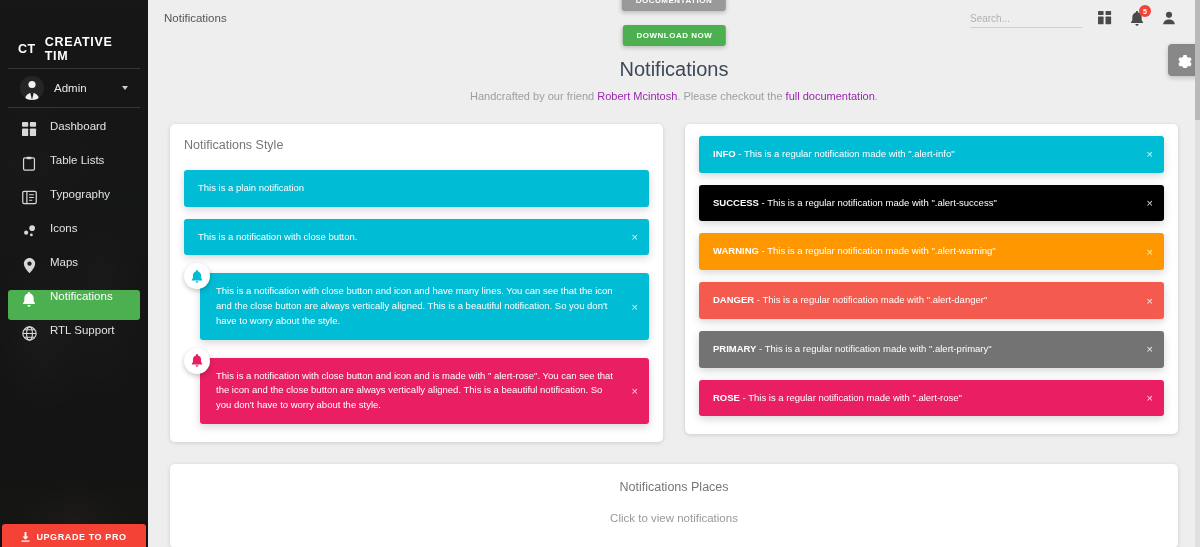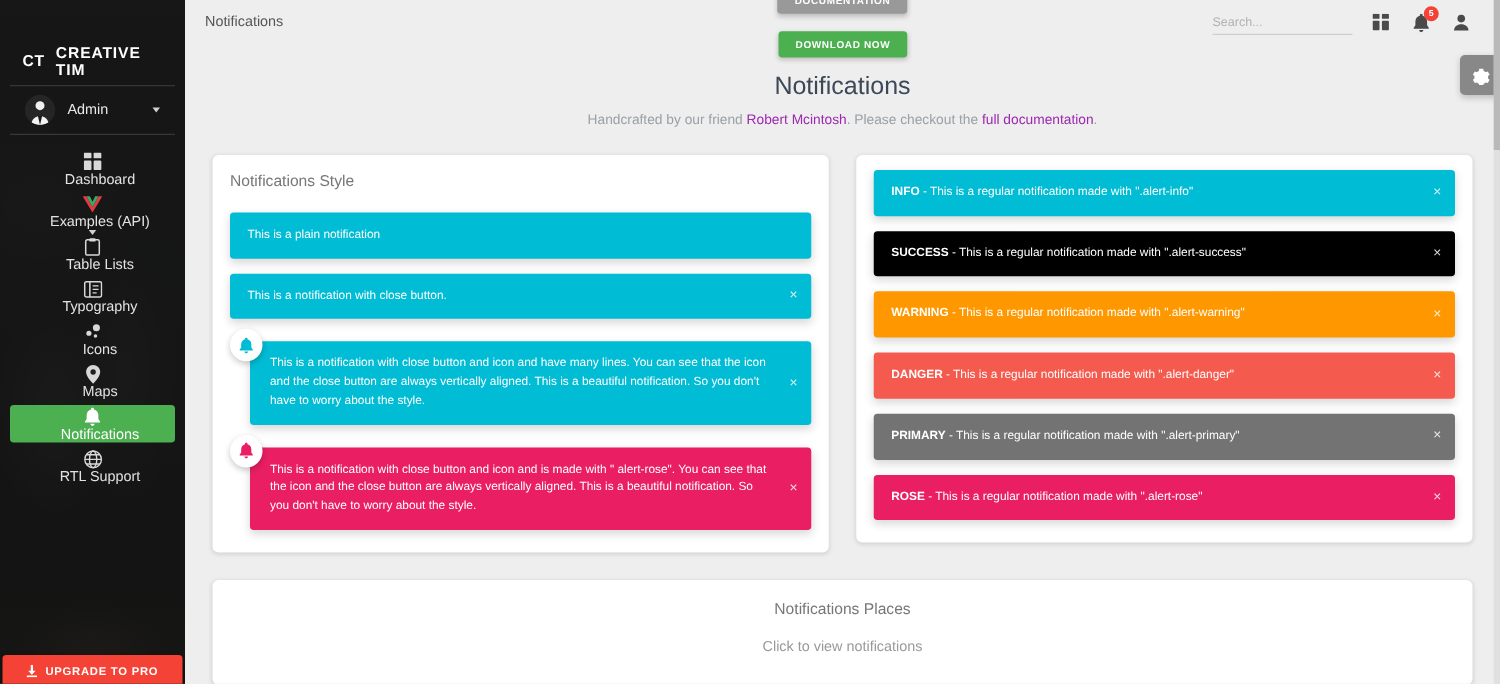--- a/index.html
+++ b/index.html
@@ -68,28 +68,27 @@
   }
   .caret {
     width: 0; height: 0;
     border-left: 3.5px solid transparent;
     border-right: 3.5px solid transparent;
     border-top: 4px solid #d0d0d0;
   }
 
   .nav { padding-top: 8px; }
   .nav-item {
-    display: flex; align-items: center;
+    display: flex; align-items: flex-start;
     height: 30px;
     margin: 4px 8px;
     padding: 0 12px;
     border-radius: 3px;
     cursor: pointer;
     position: relative;
-    flex-direction: column;
   }
   .nav-item.active { background: #4caf50; }
   .nav-icon {
     width: 18px; height: 18px; flex: none;
     display: flex; align-items: center; justify-content: center;
     color: #d8d8d8;
   }
   .nav-item.active .nav-icon { color: #fff; }
   .nav-icon svg { display: block; }
   .nav-label {
@@ -330,30 +329,20 @@
           <svg width="15" height="15" viewBox="0 0 16 16" fill="currentColor">
             <rect x="0" y="0" width="6.6" height="5" rx="1"></rect>
             <rect x="8.4" y="0" width="6.6" height="5" rx="1"></rect>
             <rect x="0" y="6.8" width="6.6" height="8.2" rx="1"></rect>
             <rect x="8.4" y="6.8" width="6.6" height="8.2" rx="1"></rect>
           </svg>
         </span>
         <span class="nav-label">Dashboard</span>
       </div>
 
-      <div class="nav-item">
-        <span class="nav-icon">
-          <svg width="16" height="14" viewBox="0 0 18 16">
-            <path d="M0 1.2h3.6L9 11.2 14.4 1.2H18L9 16z" fill="#e23b3b"></path>
-            <path d="M3.6 1.2h3L9 6.1l2.4-4.9h3L9 11.2z" fill="#3aa76d"></path>
-          </svg>
-        </span>
-        <span class="nav-label">Examples (API)</span>
-        <span class="nav-caret"></span>
-      </div>
 
       <div class="nav-item">
         <span class="nav-icon">
           <svg width="14" height="15" viewBox="0 0 14 16" fill="none" stroke="currentColor" stroke-width="1.3">
             <rect x="1.2" y="2" width="11.6" height="13" rx="1.4"></rect>
             <rect x="4.3" y="0.7" width="5.4" height="2.8" rx="1" fill="currentColor" stroke="none"></rect>
           </svg>
         </span>
         <span class="nav-label">Table Lists</span>
       </div>

